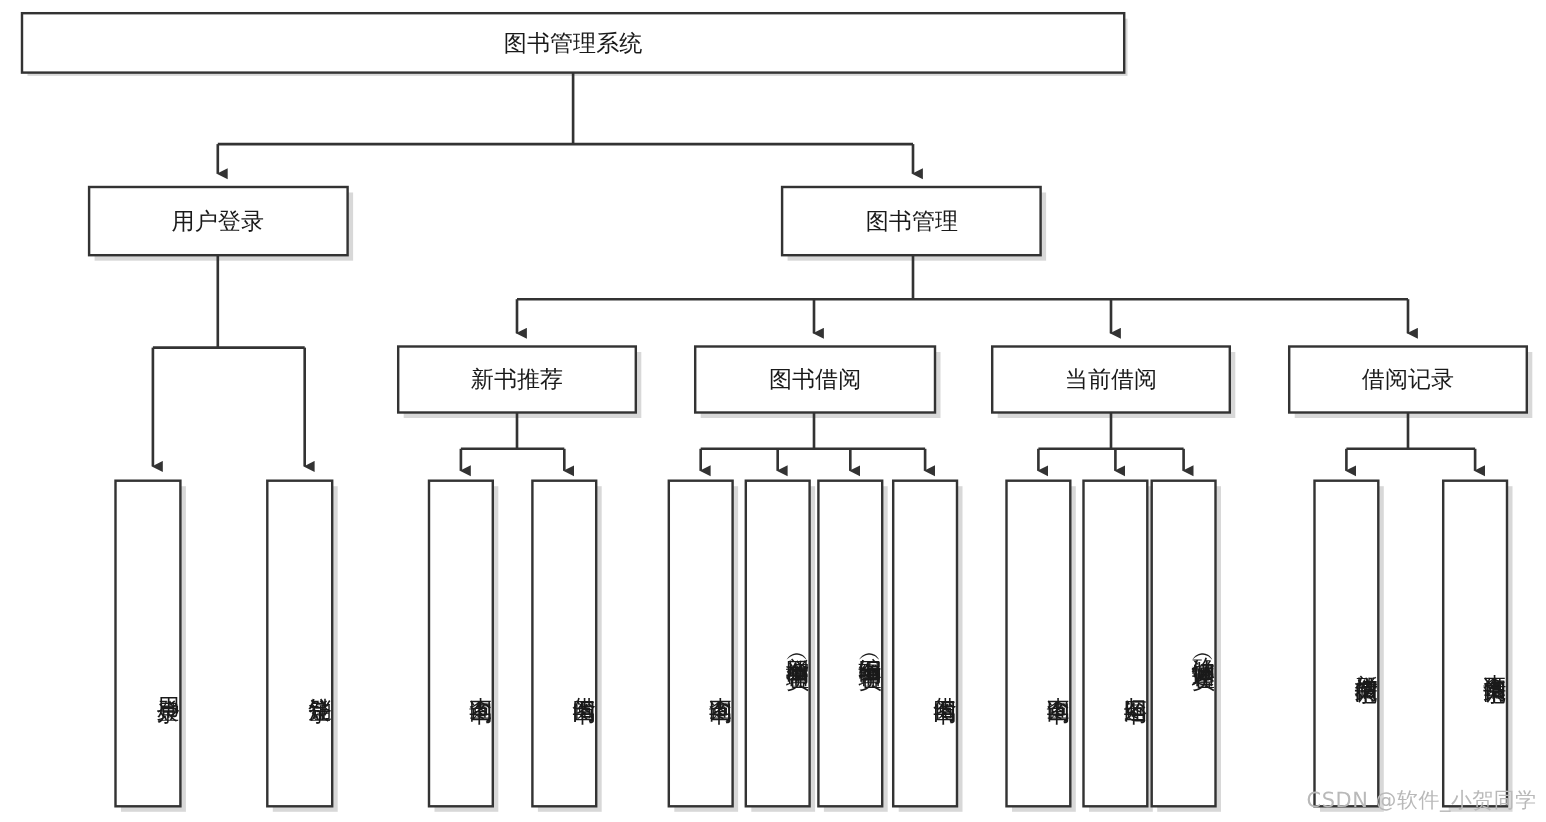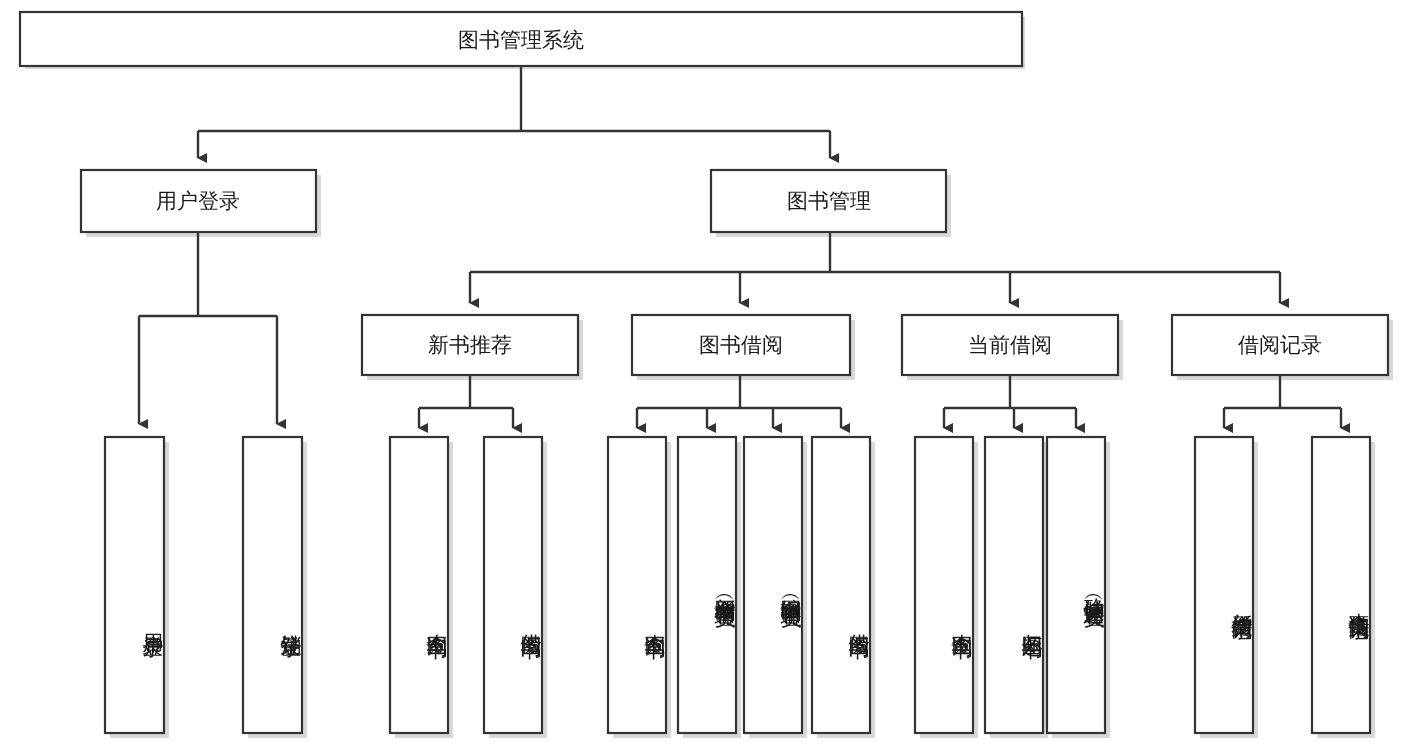--- a/index.html
+++ b/index.html
@@ -205,13 +205,14 @@
   <div class="leaf-label" style="left:744px; top:443px; width:58px; height:290px;">编辑图书（管理员）</div>
   <div class="leaf-label" style="left:812px; top:505px; width:58px; height:230px;">借阅图书</div>
 
   <div class="leaf-label" style="left:915px; top:505px; width:58px; height:230px;">查询图书</div>
   <div class="leaf-label" style="left:985px; top:505px; width:58px; height:230px;">归还图书</div>
   <div class="leaf-label" style="left:1047px; top:443px; width:58px; height:290px;">确认归还（管理员）</div>
 
   <div class="leaf-label" style="left:1195px; top:467px; width:58px; height:266px;">新增借阅记录</div>
   <div class="leaf-label" style="left:1312px; top:467px; width:58px; height:266px;">查询借阅记录</div>
 
+  <div class="watermark">CSDN @软件_小贺同学</div>
 </div>
 
 </body></html>

